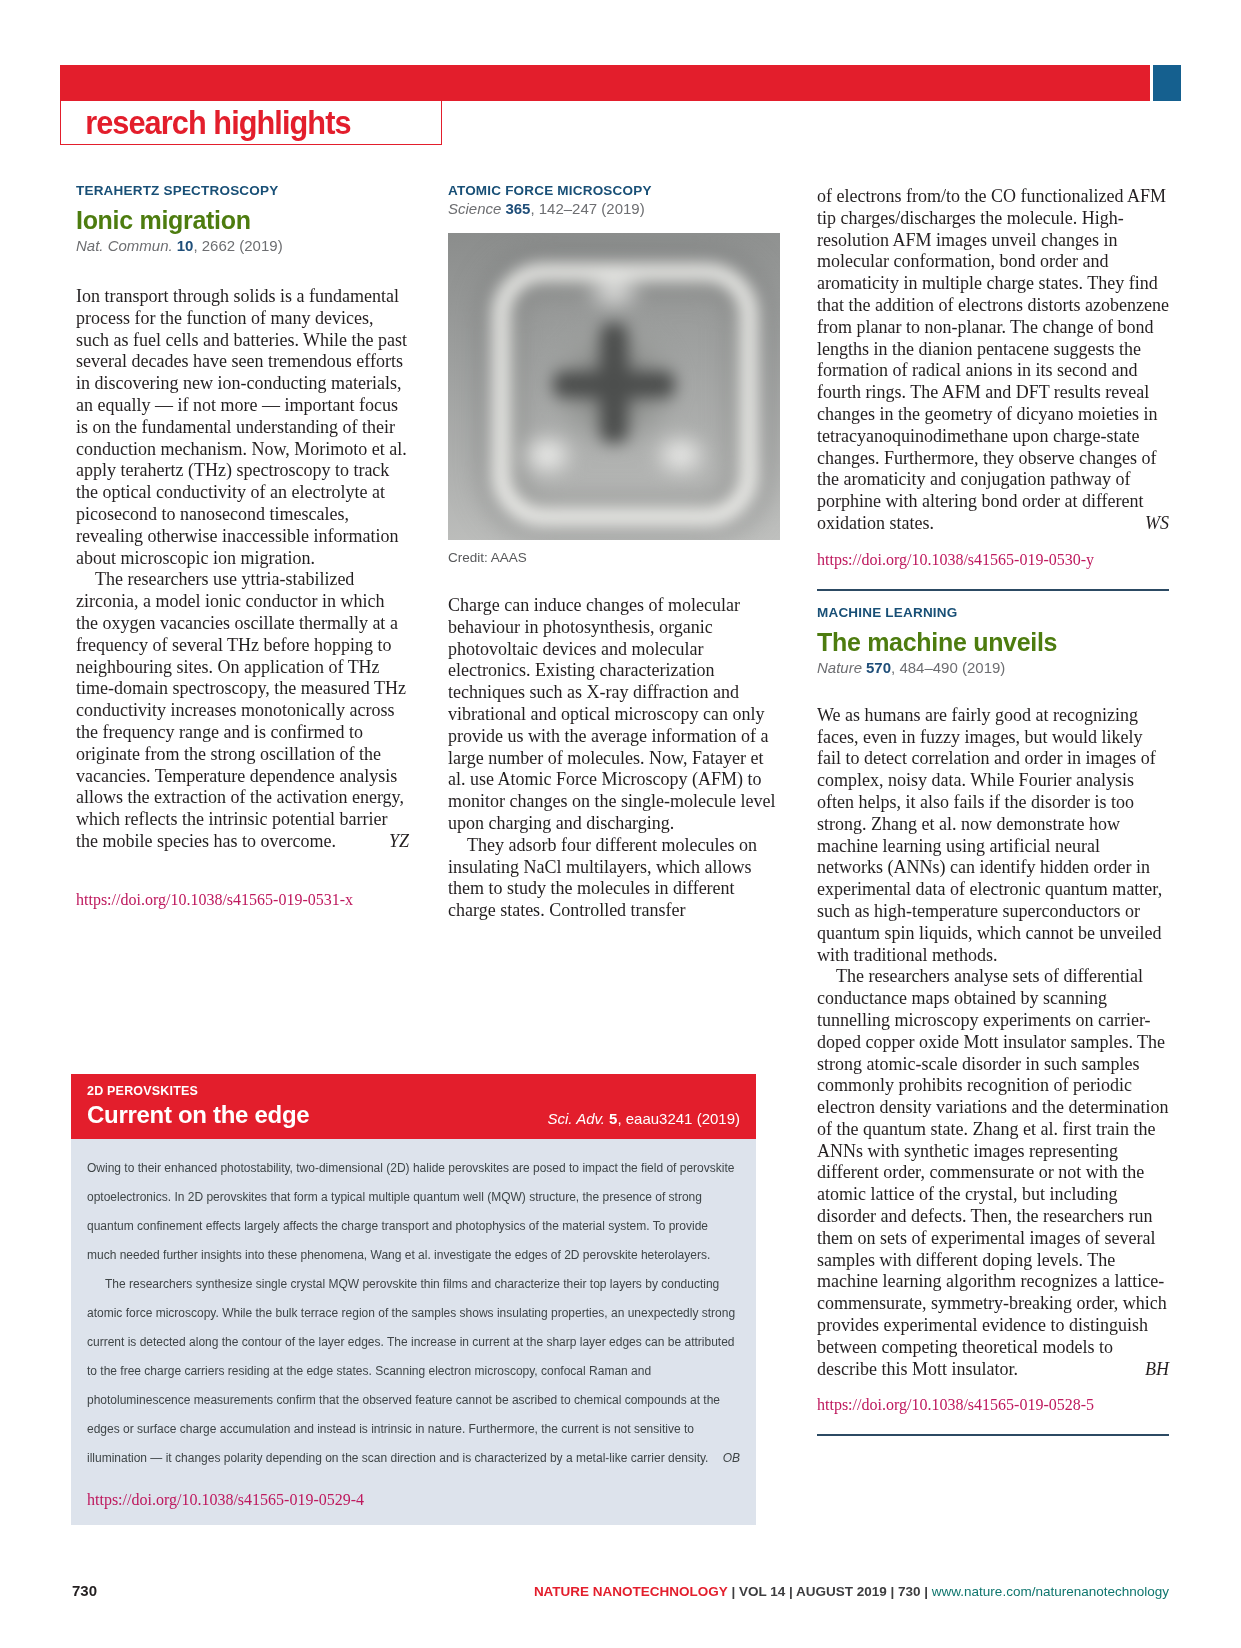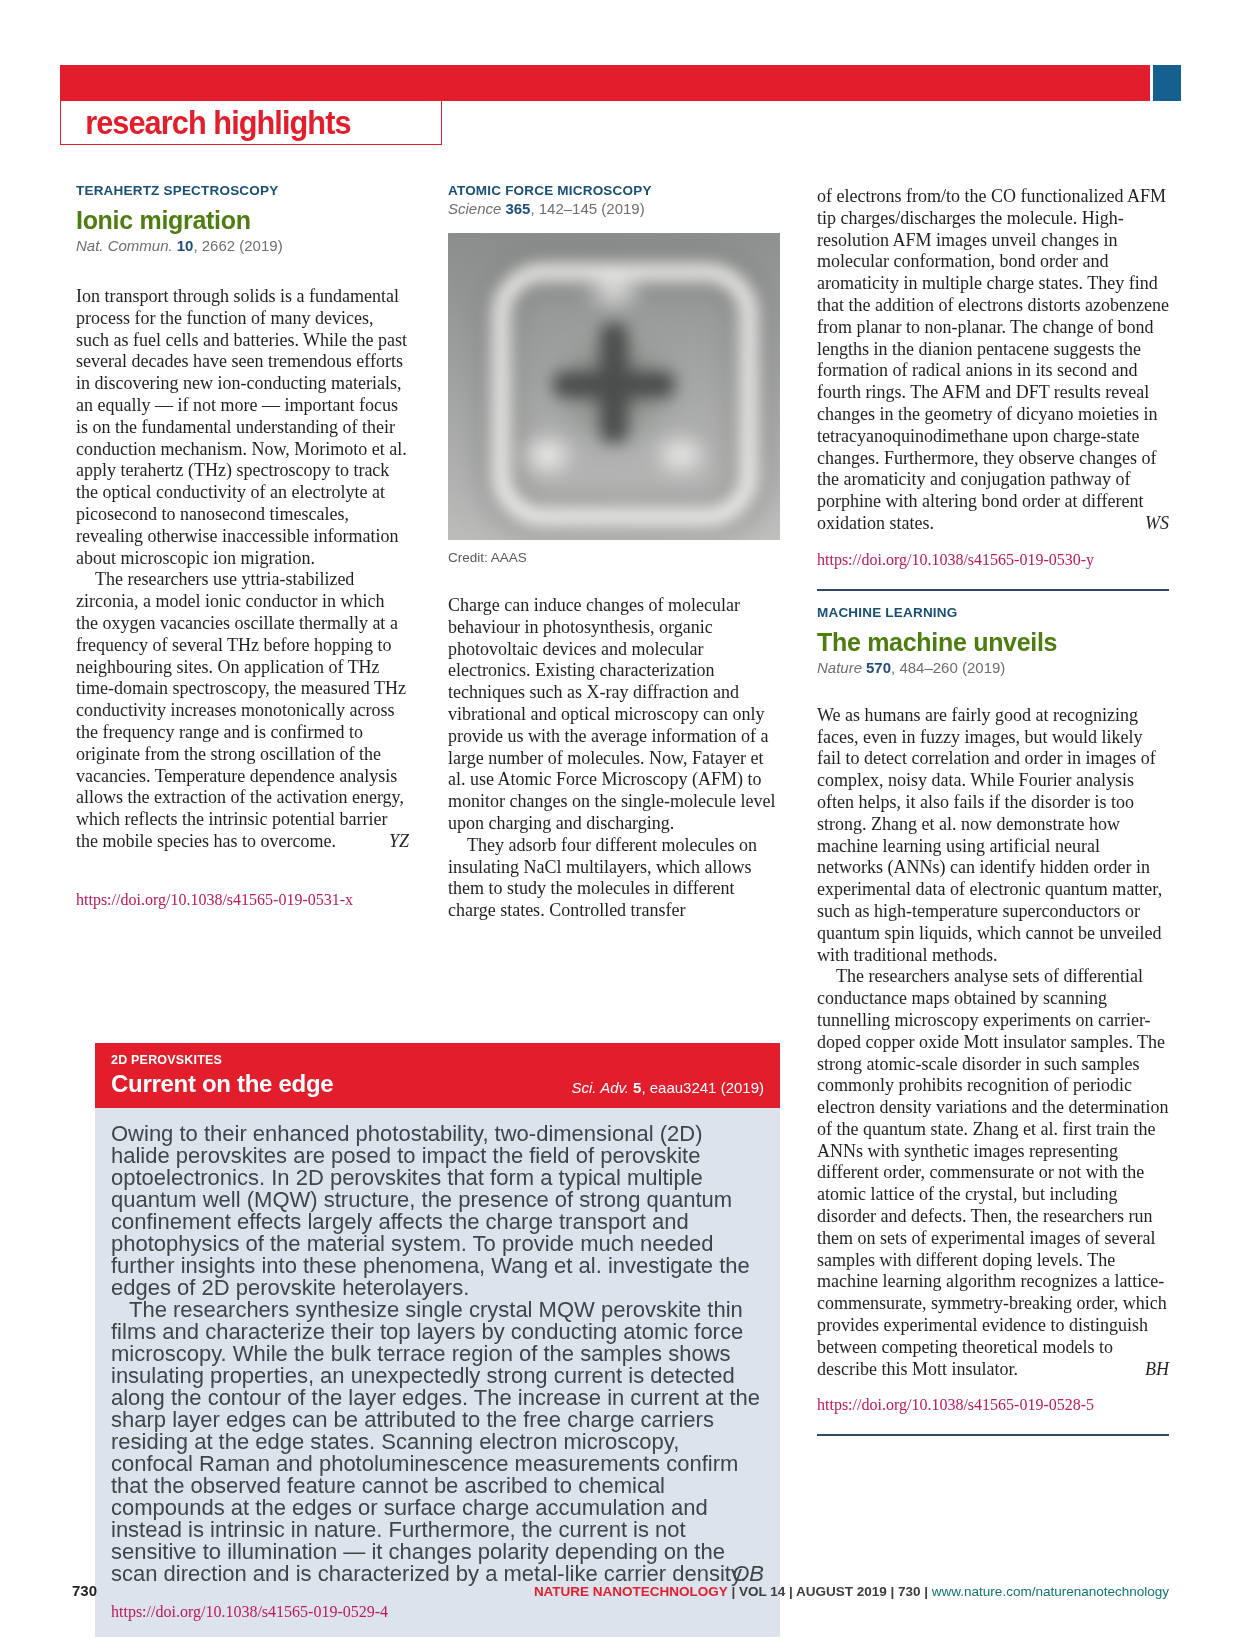--- a/index.html
+++ b/index.html
@@ -55,31 +55,31 @@
   .afm-ch{position:absolute;left:33%;top:45.5%;width:34%;height:8%;background:#4c4e4d;border-radius:10px;}
   .afm-cv{position:absolute;left:46%;top:31%;width:8%;height:36%;background:#4c4e4d;border-radius:10px;}
   .afm-b1{position:absolute;left:23%;top:63%;width:17%;height:15%;
           background:radial-gradient(closest-side,rgba(252,252,250,.9),rgba(252,252,250,0));}
   .afm-b2{position:absolute;right:23%;top:63%;width:17%;height:15%;
           background:radial-gradient(closest-side,rgba(252,252,250,.85),rgba(252,252,250,0));}
   .afm-b3{position:absolute;left:41%;top:15%;width:18%;height:13%;
           background:radial-gradient(closest-side,rgba(250,250,248,.8),rgba(250,250,248,0));}
 
   
-  .feature{position:absolute;left:71px;top:1043px;width:685px;margin-left:24px;}
+  .feature{position:absolute;left:71px;top:1074px;width:685px;}
   .feature-head{position:relative;background:#e31e2c;color:#fff;padding:9px 16px 10px 16px;}
   .feature-head .category{color:#fff;font-size:12.5px;}
   .feature-head .title{color:#fff;font-size:24px;margin:2px 0 0 0;}
   .feature-cit{position:absolute;right:16px;bottom:12px;font-family:"Liberation Sans",sans-serif;
                font-size:15px;color:#fff;}
   .feature-cit .cit-j{font-style:italic;}
   .feature-cit .cit-v{font-weight:bold;color:#fff;margin-left:4px;}
   .feature-body{background:#dde3ec;padding:15px 16px 16px 16px;
                 font-family:"Liberation Sans",sans-serif;color:#3f4547;}
-  .feature-body p{font-size:22px;line-height:22px;margin:0;}
+  .feature-body p{font-size:12px;line-height:29px;margin:0;}
   .feature-body p.indent{text-indent:18px;}
   .feature-body a.doi{margin-top:18px;font-family:"Liberation Serif",serif;}
 
   
   .footer{position:absolute;left:72px;top:1582px;width:1097px;display:flex;
           justify-content:space-between;align-items:baseline;
           font-family:"Liberation Sans",sans-serif;}
   .folio{font-weight:bold;font-size:15px;color:#231f20;}
   .footline{font-size:13.5px;color:#3d3d3f;font-weight:bold;white-space:nowrap;}
   .footline .fj{color:#e31e2c;}
@@ -106,21 +106,21 @@
     <p class="body indent rel">
       <span>The researchers use yttria-stabilized zirconia, a model ionic conductor in which the oxygen vacancies oscillate thermally at a frequency of several THz before hopping to neighbouring sites. On application of THz time-domain spectroscopy, the measured THz conductivity increases monotonically across the frequency range and is confirmed to originate from the strong oscillation of the vacancies. Temperature dependence analysis allows the extraction of the activation energy, which reflects the intrinsic potential barrier the mobile species has to overcome.</span>
       <span class="initials">YZ</span>
     </p>
     <a class="doi" href="#">https://doi.org/10.1038/s41565-019-0531-x</a>
   </div>
 
   <div class="col" id="col2">
     <div class="category">ATOMIC FORCE MICROSCOPY</div>
     <div class="citation">
-      <span class="cit-j">Science</span><span class="cit-v">365</span><span class="cit-r">, 142–145 (2019)</span>
+      <span class="cit-j">Science</span><span class="cit-v">365</span><span class="cit-r">, 142–247 (2019)</span>
     </div>
 
     <div class="afm">
       <div class="afm-blur">
         <div class="afm-ring"></div>
         <div class="afm-center"></div>
         <div class="afm-ch"></div>
         <div class="afm-cv"></div>
         <div class="afm-b1"></div>
         <div class="afm-b2"></div>
@@ -137,21 +137,21 @@
     <p class="body rel" style="margin-top:3px;">
       <span>of electrons from/to the CO functionalized AFM tip charges/discharges the molecule. High-resolution AFM images unveil changes in molecular conformation, bond order and aromaticity in multiple charge states. They find that the addition of electrons distorts azobenzene from planar to non-planar. The change of bond lengths in the dianion pentacene suggests the formation of radical anions in its second and fourth rings. The AFM and DFT results reveal changes in the geometry of dicyano moieties in tetracyanoquinodimethane upon charge-state changes. Furthermore, they observe changes of the aromaticity and conjugation pathway of porphine with altering bond order at different oxidation states.</span>
       <span class="initials">WS</span>
     </p>
     <a class="doi" href="#">https://doi.org/10.1038/s41565-019-0530-y</a>
     <hr class="rule">
 
     <div class="category">MACHINE LEARNING</div>
     <div class="title">The machine unveils</div>
     <div class="citation">
-      <span class="cit-j">Nature</span><span class="cit-v">570</span><span class="cit-r">, 484–260 (2019)</span>
+      <span class="cit-j">Nature</span><span class="cit-v">570</span><span class="cit-r">, 484–490 (2019)</span>
     </div>
     <p class="body" style="margin-top:27px;">We as humans are fairly good at recognizing faces, even in fuzzy images, but would likely fail to detect correlation and order in images of complex, noisy data. While Fourier analysis often helps, it also fails if the disorder is too strong. Zhang et al. now demonstrate how machine learning using artificial neural networks (ANNs) can identify hidden order in experimental data of electronic quantum matter, such as high-temperature superconductors or quantum spin liquids, which cannot be unveiled with traditional methods.</p>
     <p class="body indent rel">
       <span>The researchers analyse sets of differential conductance maps obtained by scanning tunnelling microscopy experiments on carrier-doped copper oxide Mott insulator samples. The strong atomic-scale disorder in such samples commonly prohibits recognition of periodic electron density variations and the determination of the quantum state. Zhang et al. first train the ANNs with synthetic images representing different order, commensurate or not with the atomic lattice of the crystal, but including disorder and defects. Then, the researchers run them on sets of experimental images of several samples with different doping levels. The machine learning algorithm recognizes a lattice-commensurate, symmetry-breaking order, which provides experimental evidence to distinguish between competing theoretical models to describe this Mott insulator.</span>
       <span class="initials">BH</span>
     </p>
     <a class="doi" href="#">https://doi.org/10.1038/s41565-019-0528-5</a>
     <hr class="rule">
   </div>
 

